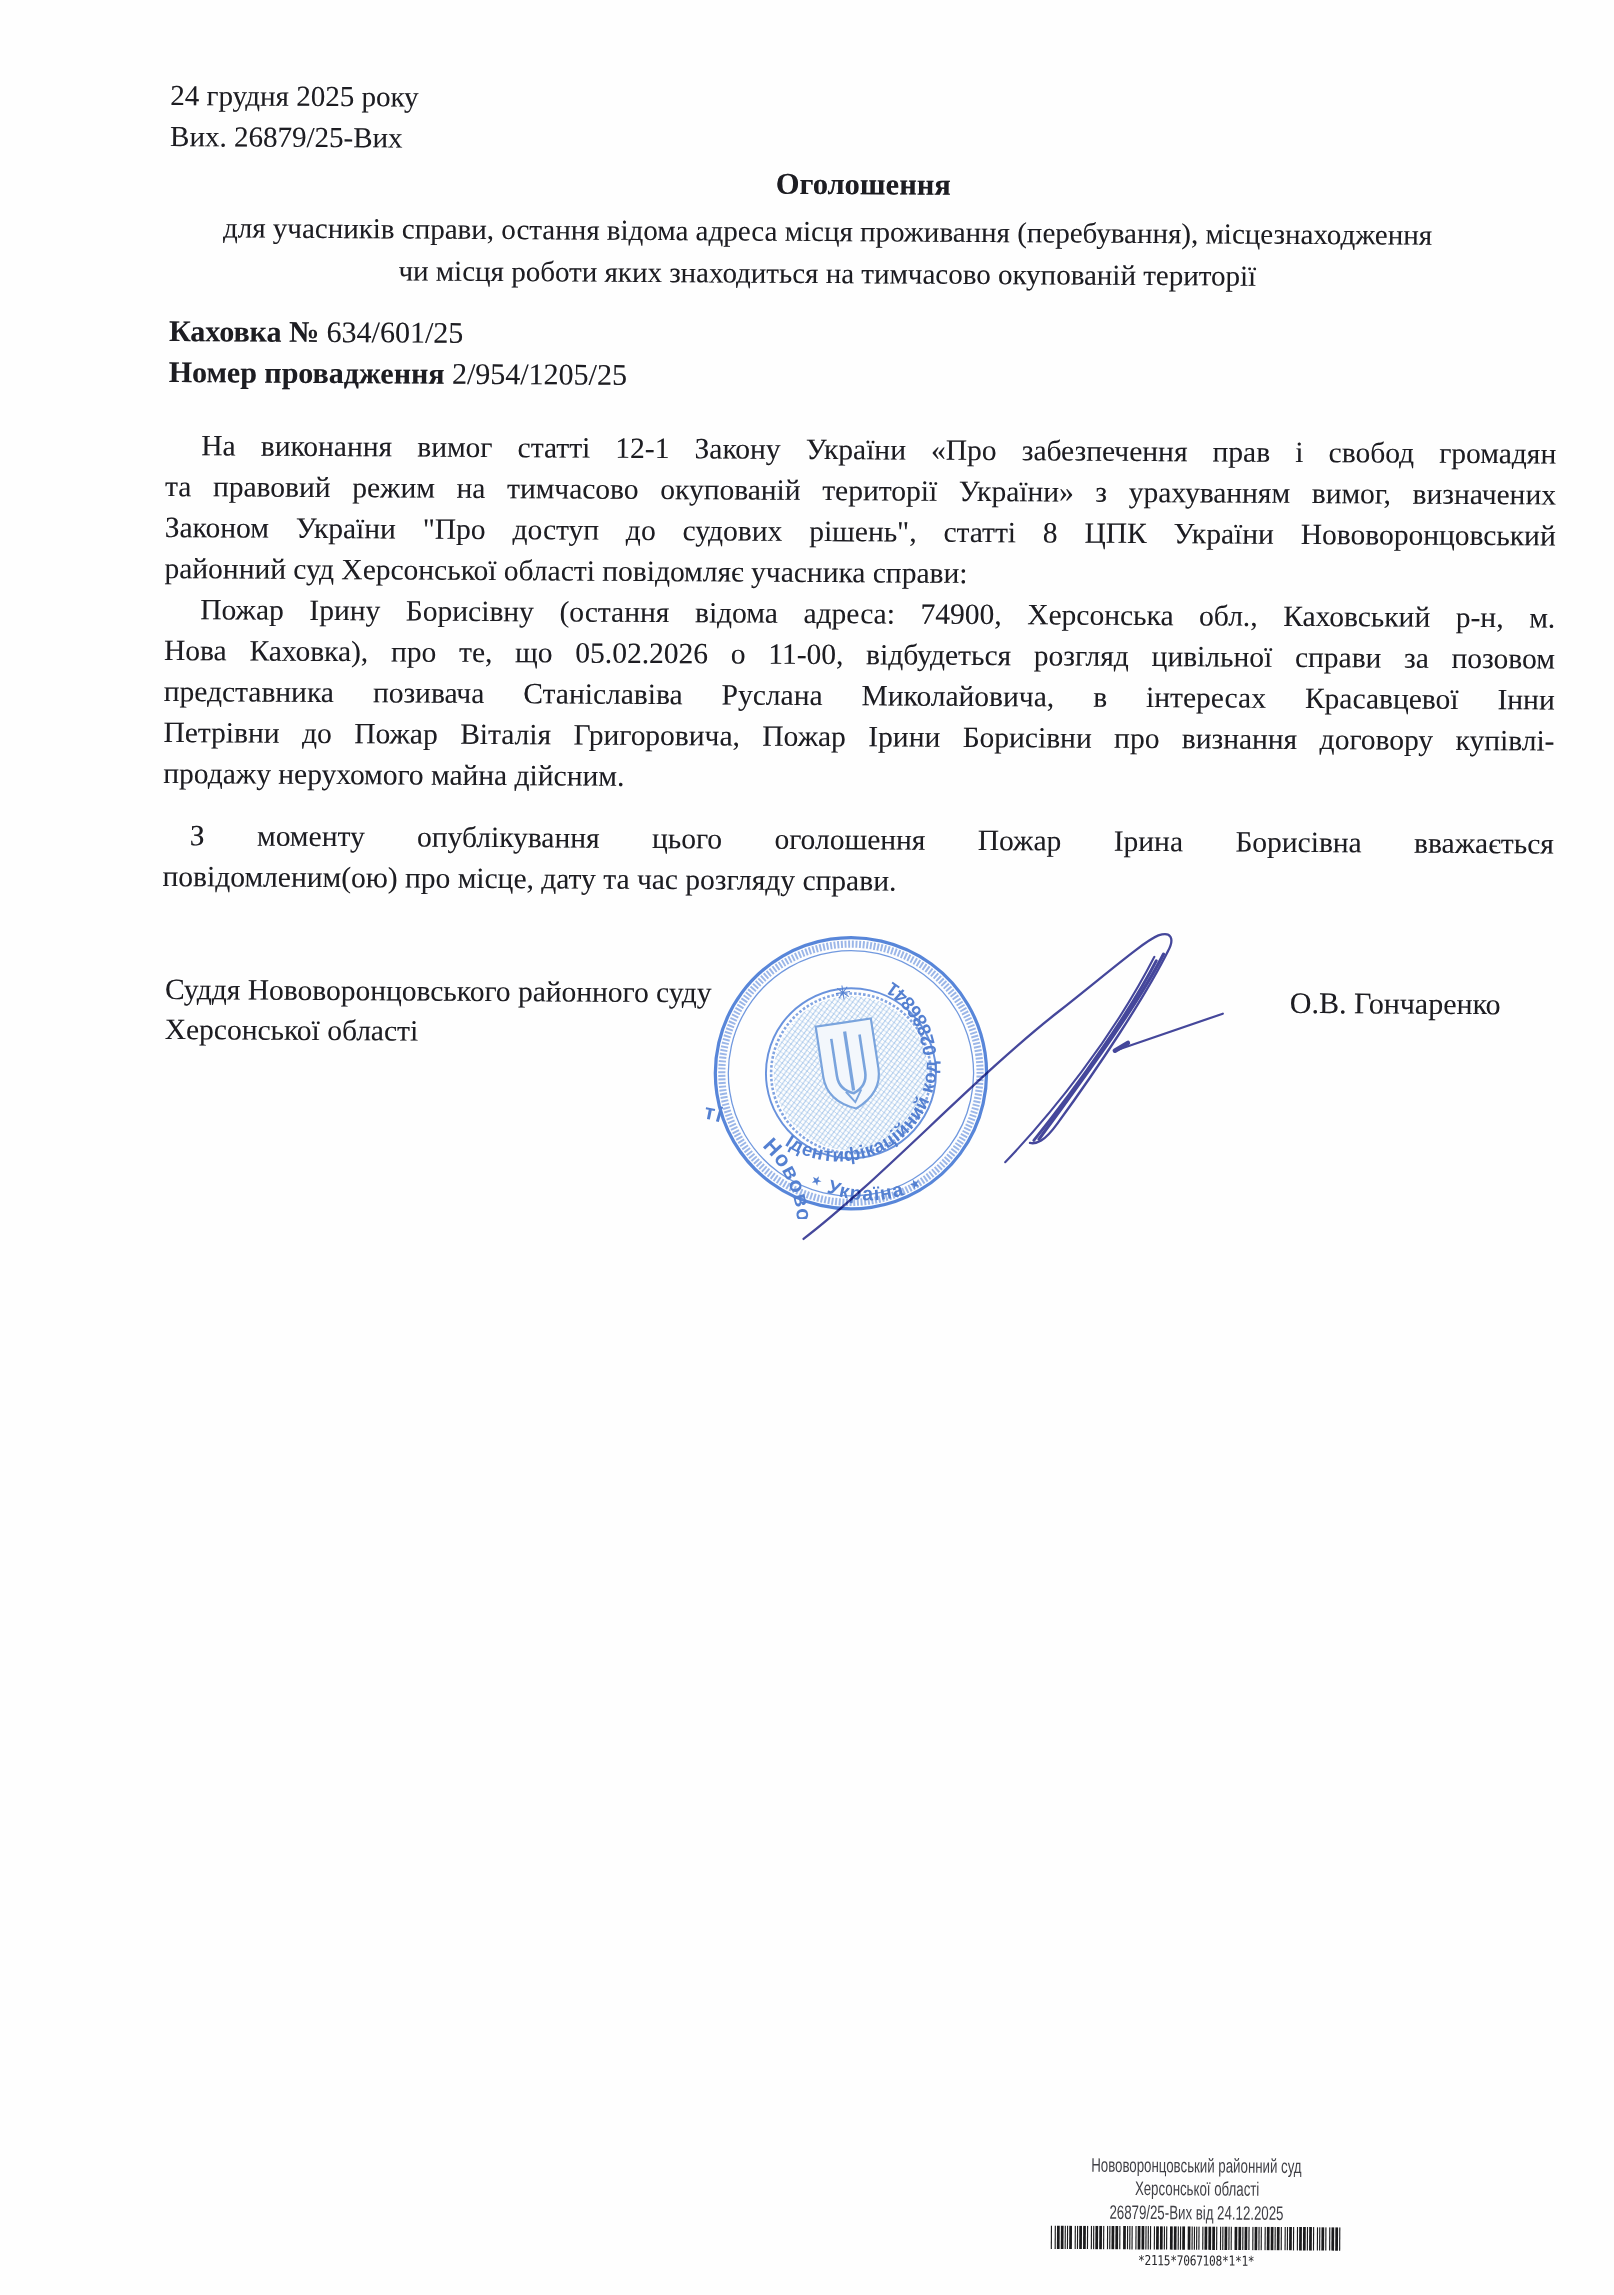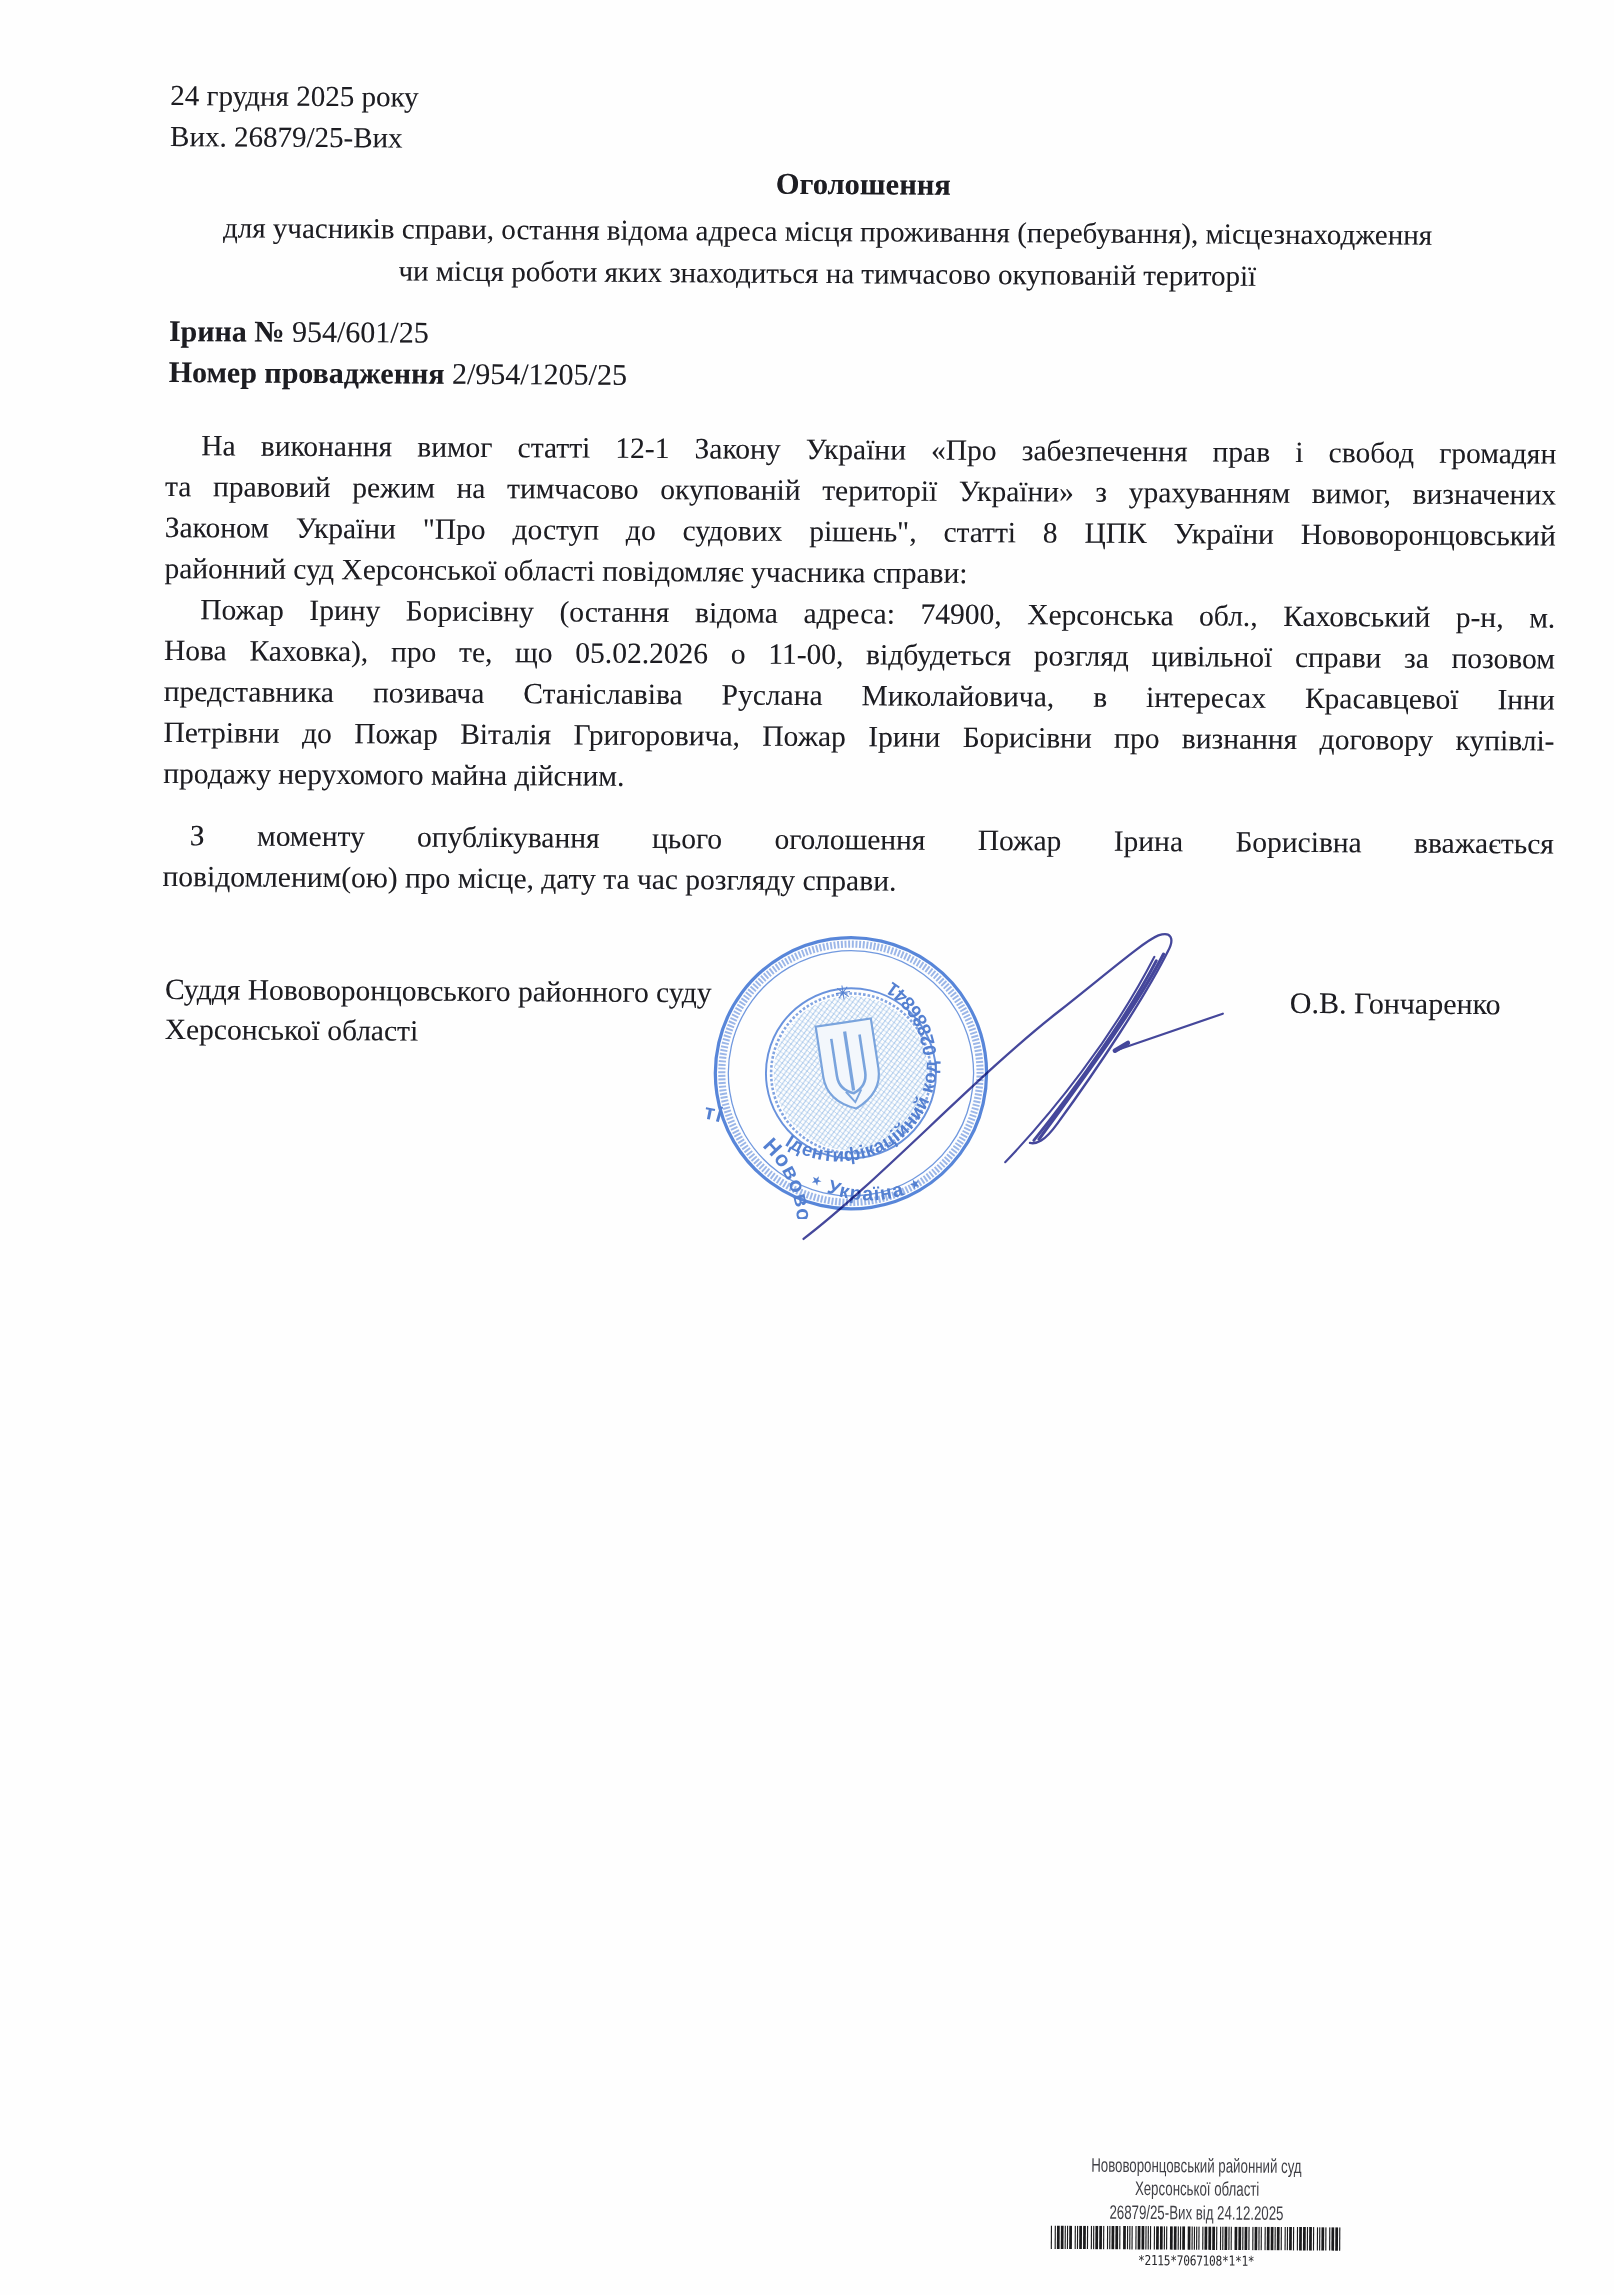--- a/index.html
+++ b/index.html
@@ -48,21 +48,21 @@
   </div>
 
   <div class="abs title ink" style="left:162px;top:167px;width:1391px;">Оголошення</div>
 
   <div class="abs ink" style="left:127px;top:210px;width:1390px;">
     <div class="centerline">для учасників справи, остання відома адреса місця проживання (перебування), місцезнаходження</div>
     <div class="centerline">чи місця роботи яких знаходиться на тимчасово окупованій території</div>
   </div>
 
   <div class="abs ink" style="left:164px;top:314px;">
-    <div class="caseline"><b>Ірина № </b><span>954/601/25</span></div>
+    <div class="caseline"><b>Каховка № </b><span>634/601/25</span></div>
     <div class="caseline"><b>Номер провадження </b><span>2/954/1205/25</span></div>
   </div>
 
   <div class="abs para ink" style="left:161px;top:429px;">
     <div class="pline just ind1">На виконання вимог статті 12-1 Закону України «Про забезпечення прав і свобод громадян</div>
     <div class="pline just">та правовий режим на тимчасово окупованій території України» з урахуванням вимог, визначених</div>
     <div class="pline just">Законом України "Про доступ до судових рішень", статті 8 ЦПК України Нововоронцовський</div>
     <div class="pline">районний суд Херсонської області повідомляє учасника справи:</div>
     <div class="pline just ind1">Пожар Ірину Борисівну (остання відома адреса: 74900, Херсонська обл., Каховський р-н, м.</div>
     <div class="pline just">Нова Каховка), про те, що 05.02.2026 о 11-00, відбудеться розгляд цивільної справи за позовом</div>

